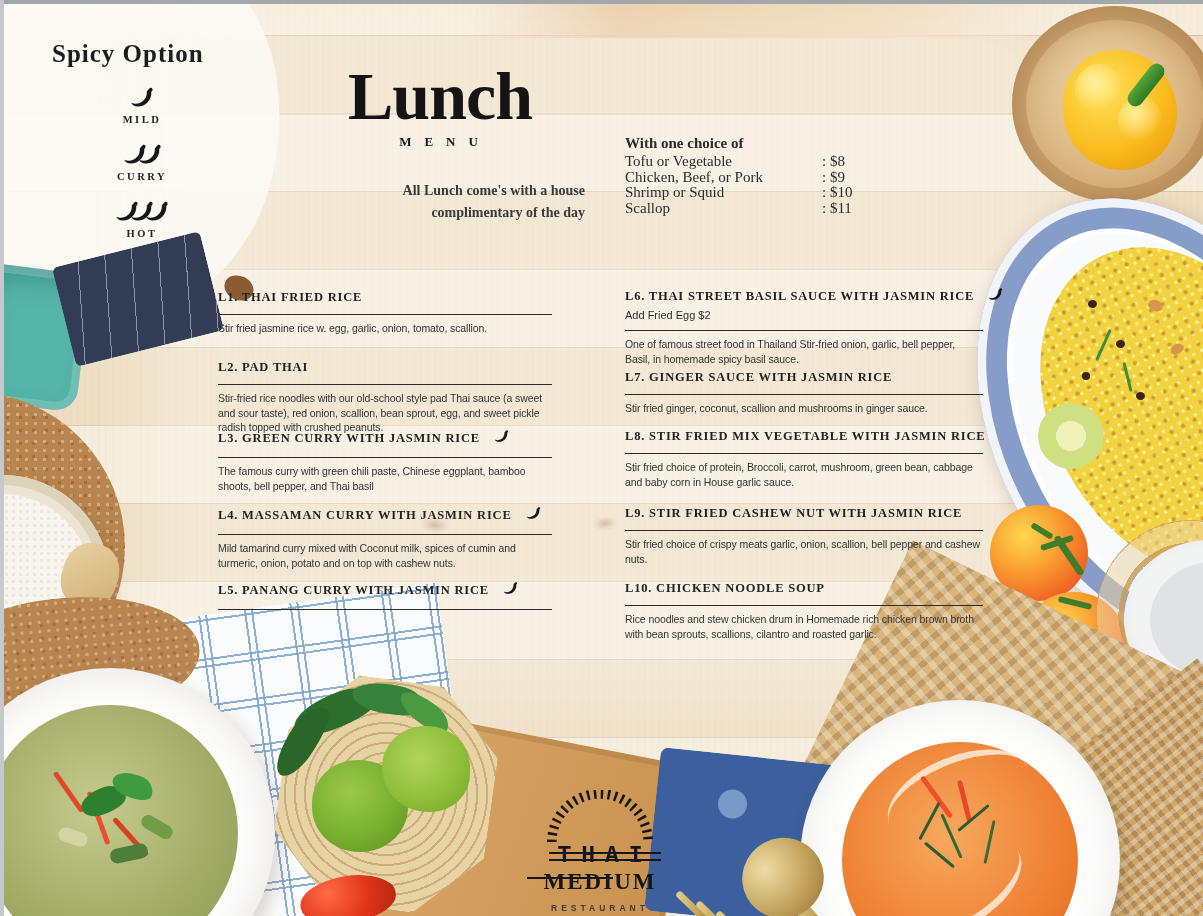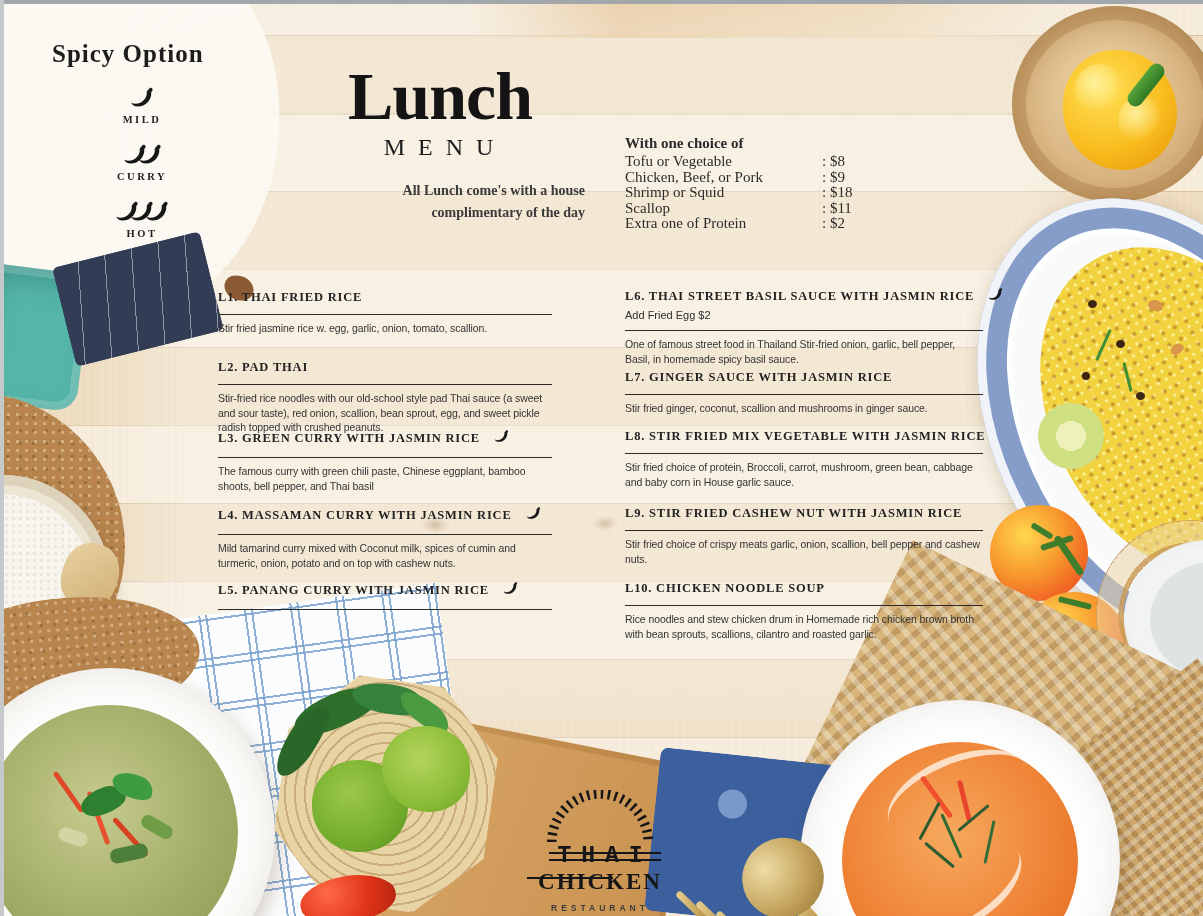--- a/index.html
+++ b/index.html
@@ -29,21 +29,21 @@
   .spicy { position:absolute; left:42px; top:40px; width:200px; text-align:center; z-index:3; }
   .spicy-title { font-size:25px; font-weight:700; letter-spacing:1px; color:#1d1d1d; text-align:left; padding-left:10px; }
   .spicy-level { margin-top:14px; }
   .spicy-level .chilis { height:28px; display:flex; justify-content:center; align-items:flex-end; }
   .spicy-level .lbl { font-size:10.5px; font-weight:700; letter-spacing:2.5px; margin-top:4px; color:#222; }
   .chili-svg { width:24px; height:24px; fill:#171717; }
   .chili-svg + .chili-svg { margin-left:-9px; }
 
   .lunch-hdr { position:absolute; left:300px; top:62px; width:280px; text-align:center; z-index:3; }
   .lunch-title { font-size:68px; font-weight:700; letter-spacing:-1px; color:#141414; line-height:1; }
-  .lunch-sub { font-size:24px; font-weight:400; letter-spacing:13px; margin-top:4px; margin-left:10px; color:#1b1b1b; }
+  .lunch-sub { font-size:13px; font-weight:700; letter-spacing:13px; margin-top:4px; margin-left:10px; color:#1b1b1b; }
   .tagline { position:absolute; left:295px; top:180px; width:290px; text-align:right;
     font-size:14px; font-weight:700; color:#3a3a3a; line-height:1.55; z-index:3; }
 
   .choices { position:absolute; left:625px; top:115px; width:300px; font-size:15px; color:#2c2c2c; z-index:3; }
   .choices .heading { font-weight:700; margin-bottom:2px;margin-top:20px; }
   .choices .row { position:relative; line-height:15.6px; }
   .choices .price { position:absolute; left:197px; top:0; }
 
   .item { position:absolute; z-index:3; }
   .item .title-row { display:flex; align-items:center; gap:14px; }
@@ -333,29 +333,25 @@
     <div class="row">
       <span>Tofu or Vegetable</span>
       <span class="price">: $8</span>
     </div>
     <div class="row">
       <span>Chicken, Beef, or Pork</span>
       <span class="price">: $9</span>
     </div>
     <div class="row">
       <span>Shrimp or Squid</span>
-      <span class="price">: $18</span>
+      <span class="price">: $10</span>
     </div>
     <div class="row">
       <span>Scallop</span>
       <span class="price">: $11</span>
-    </div>
-    <div class="row">
-      <span>Extra one of Protein</span>
-      <span class="price">: $2</span>
     </div>
   </div>
 
   <div class="item col-l" id="item-l1">
     <div class="title-row">
         <h3>L1. THAI FRIED RICE</h3>
       </div>
     <div class="rule"></div>
     <p>Stir fried jasmine rice w. egg, garlic, onion, tomato, scallion.</p>
   </div>
@@ -439,21 +435,21 @@
   <div class="logo">
     <svg class="logo-arc" viewBox="0 0 120 56">
       <path d="M10 54 A 50 50 0 0 1 110 54" fill="none" stroke="#161616" stroke-width="10" stroke-dasharray="2.6 4.6"></path>
     </svg>
     <div class="logo-thai">
       <span>THAI</span>
       <span class="rail" style="top:30%"></span>
       <span class="rail" style="top:58%"></span>
     </div>
     <div class="logo-station">
-      <span>CHICKEN</span>
+      <span>MEDIUM</span>
       <span class="rail"></span>
     </div>
     <div class="logo-rest">RESTAURANT</div>
   </div>
 
   <div class="edge-top"></div>
   <div class="edge-left"></div>
 </div>
 
 </body></html>

